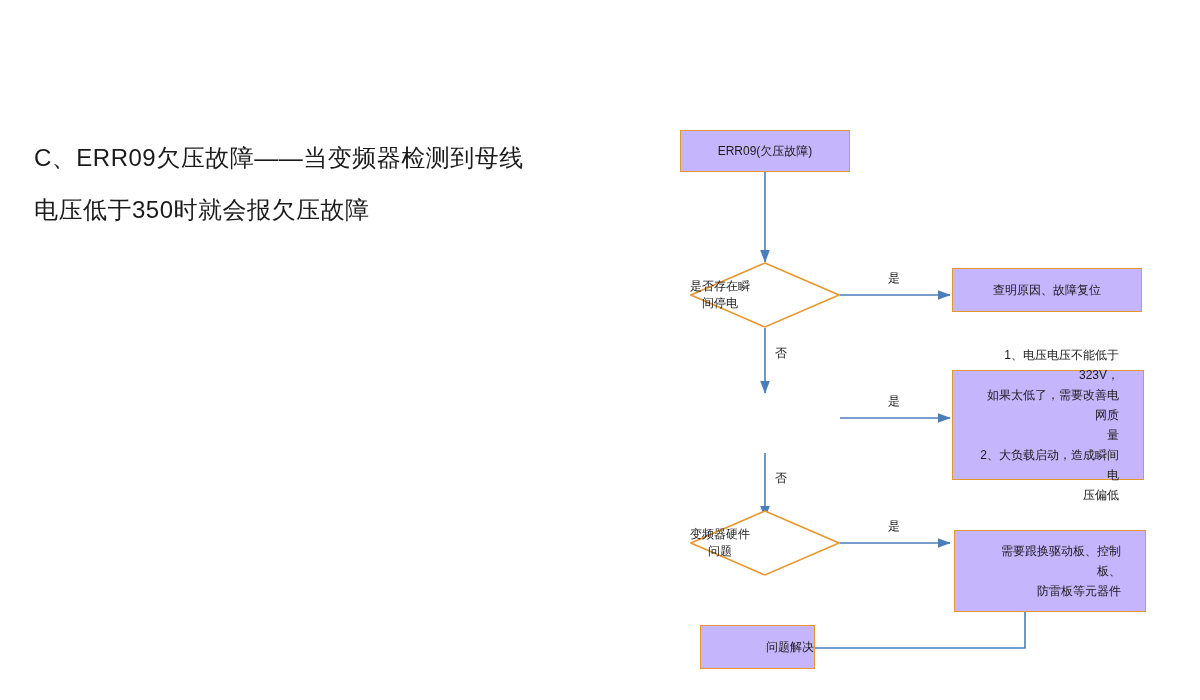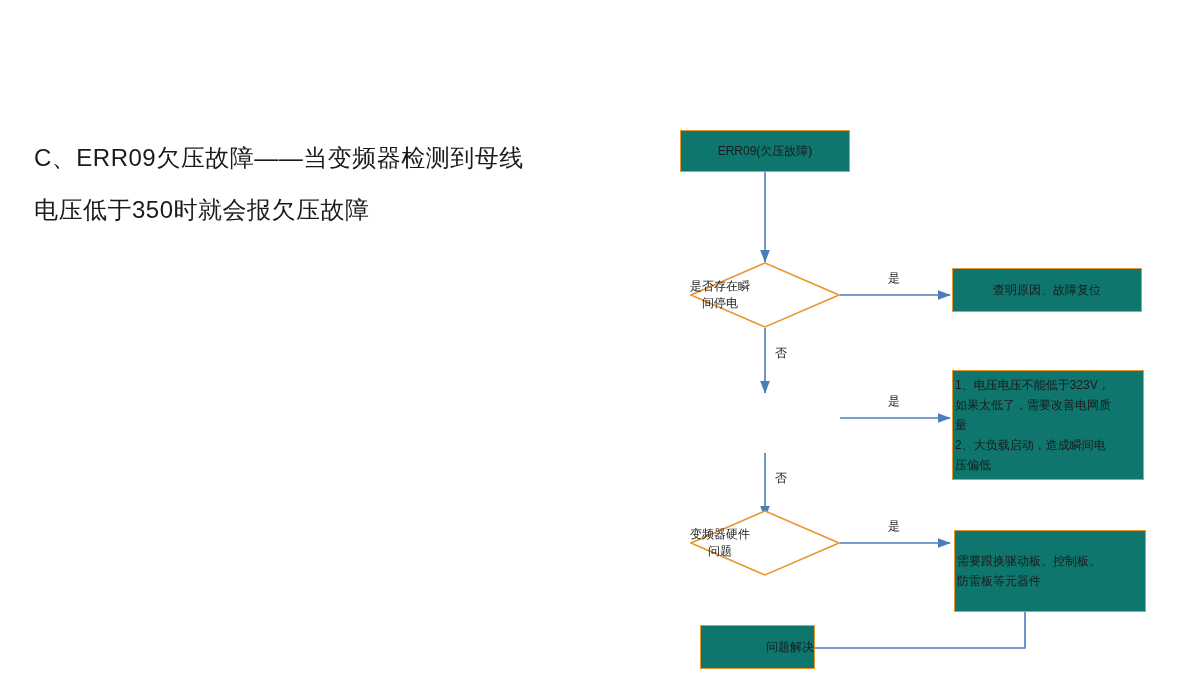--- a/index.html
+++ b/index.html
@@ -52,28 +52,28 @@
     position: absolute;
     box-sizing: border-box;
     display: flex;
     align-items: center;
     justify-content: center;
     text-align: center;
     color: #1a1a1a;
   }
   .rect {
     border: 1.4px solid #E8972E;
-    background: #0f766e;
+    background: #c4b5fd;
     font-size: 12px;
     line-height: 18px;
   }
   .rect.left-al {
     justify-content: flex-start;
-    text-align: left;
-    padding: 6px 2px;
+    text-align: right;
+    padding: 6px 24px;
     line-height: 20px;
   }
   .diamond-wrap {
     position: absolute;
   }
   .diamond-shape {
     position: absolute;
     inset: 0;
   }
   .diamond-label {

